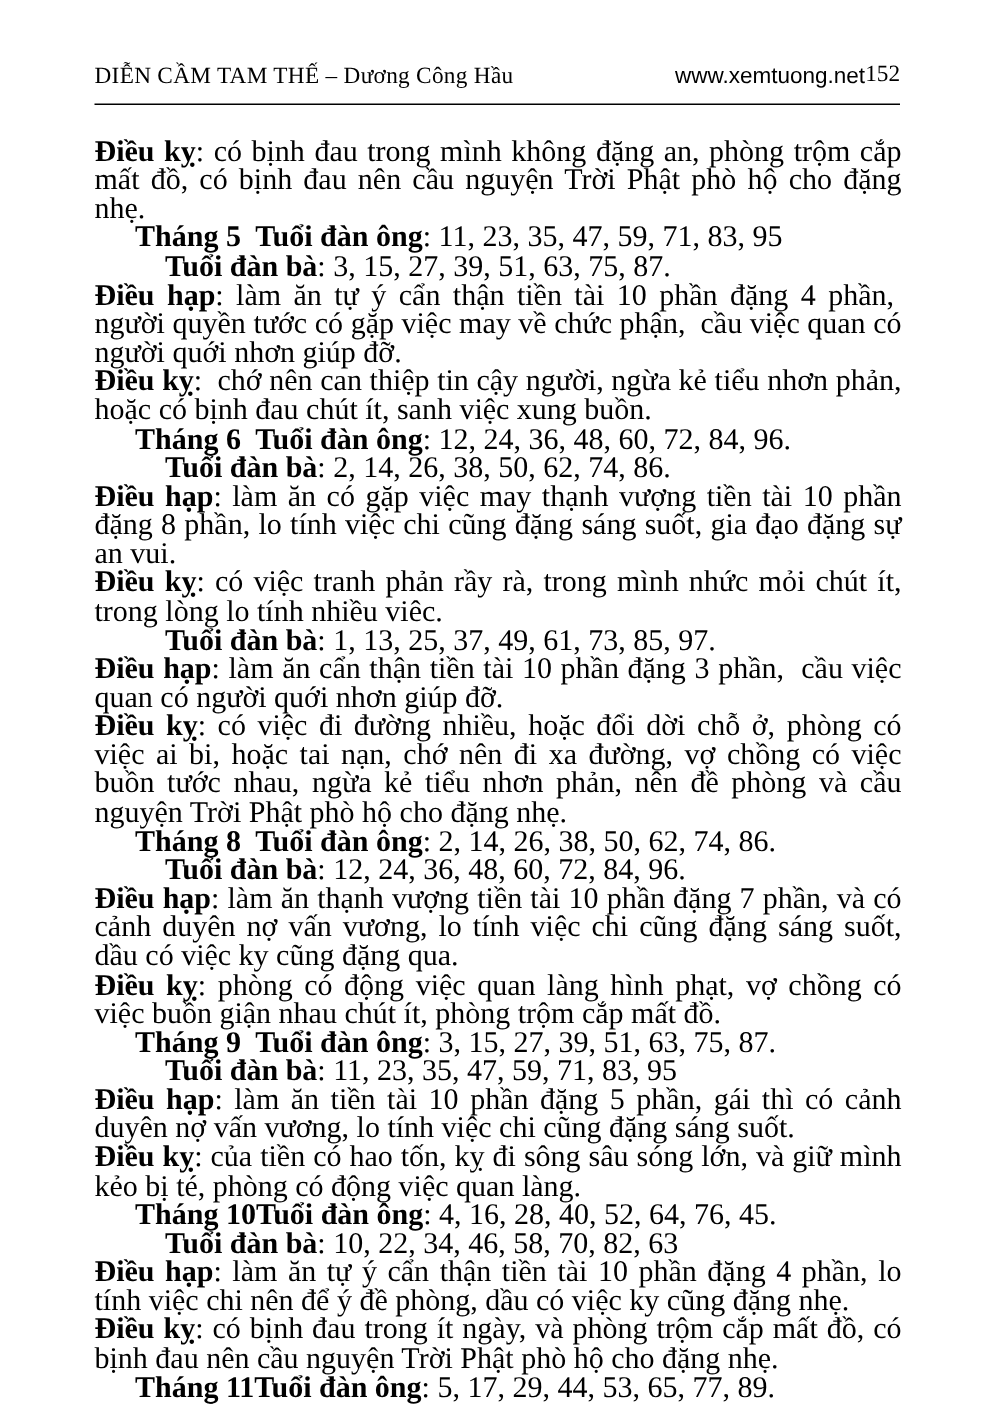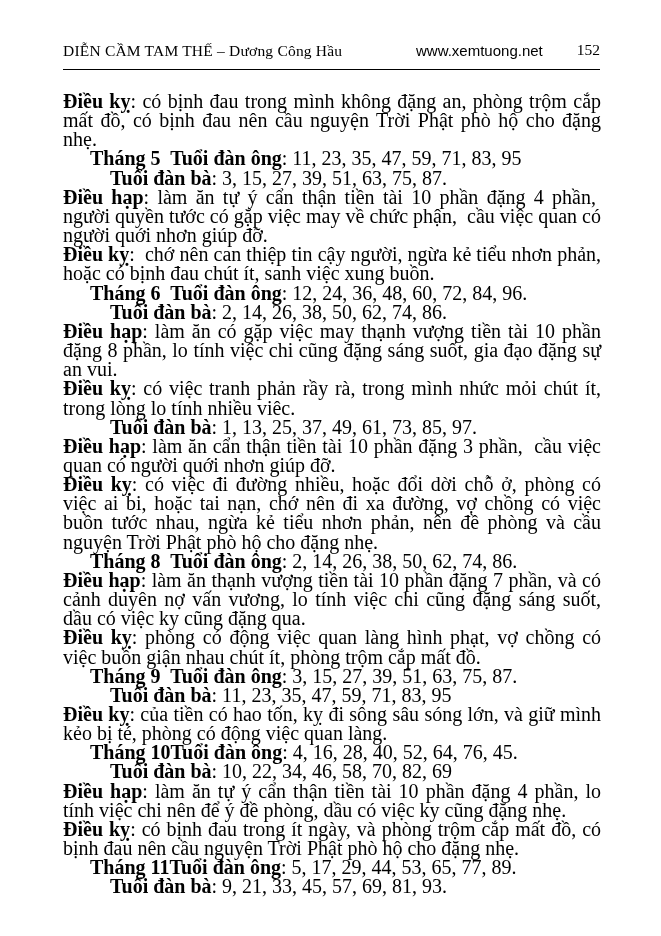--- a/index.html
+++ b/index.html
@@ -26,21 +26,20 @@
     align-items: baseline;
     font-size: 15.5px;
     white-space: nowrap;
   }
   .header-title {
     letter-spacing: 0.2px;
   }
   .header-right {
     display: flex;
     align-items: center;
-    gap: 34px;
   }
   .header-site {
     font-family: "Liberation Sans", sans-serif;
     font-size: 15px;
   }
   .header-rule {
     position: absolute;
     top: 69px;
     left: 63px;
     width: 537px;
@@ -87,26 +86,28 @@
       <p class="para indent-0"><b>Điều hạp</b><span>: làm ăn tự ý cẩn thận tiền tài 10 phần đặng 4 phần,&nbsp; người quyền tước có gặp việc may về chức phận,&nbsp; cầu việc quan có người quới nhơn giúp đỡ.</span></p>
       <p class="para indent-0"><b>Điều kỵ</b><span>:&nbsp; chớ nên can thiệp tin cậy người, ngừa kẻ tiểu nhơn phản, hoặc có bịnh đau chút ít, sanh việc xung buồn.</span></p>
       <p class="para indent-1"><b>Tháng 6&nbsp; Tuổi đàn ông</b><span>: 12, 24, 36, 48, 60, 72, 84, 96.</span></p>
       <p class="para indent-2"><b>Tuổi đàn bà</b><span>: 2, 14, 26, 38, 50, 62, 74, 86.</span></p>
       <p class="para indent-0"><b>Điều hạp</b><span>: làm ăn có gặp việc may thạnh vượng tiền tài 10 phần đặng 8 phần, lo tính việc chi cũng đặng sáng suốt, gia đạo đặng sự an vui.</span></p>
       <p class="para indent-0"><b>Điều kỵ</b><span>: có việc tranh phản rầy rà, trong mình nhức mỏi chút ít, trong lòng lo tính nhiều viêc.</span></p>
       <p class="para indent-2"><b>Tuổi đàn bà</b><span>: 1, 13, 25, 37, 49, 61, 73, 85, 97.</span></p>
       <p class="para indent-0"><b>Điều hạp</b><span>: làm ăn cẩn thận tiền tài 10 phần đặng 3 phần,&nbsp; cầu việc quan có người quới nhơn giúp đỡ.</span></p>
       <p class="para indent-0"><b>Điều kỵ</b><span>: có việc đi đường nhiều, hoặc đổi dời chỗ ở, phòng có việc ai bi, hoặc tai nạn, chớ nên đi xa đường, vợ chồng có việc buồn tước nhau, ngừa kẻ tiểu nhơn phản, nên đề phòng và cầu nguyện Trời Phật phò hộ cho đặng nhẹ.</span></p>
       <p class="para indent-1"><b>Tháng 8&nbsp; Tuổi đàn ông</b><span>: 2, 14, 26, 38, 50, 62, 74, 86.</span></p>
+      <p class="para indent-2"><b>Tuổi đàn bà</b><span>: 12, 24, 36, 48, 60, 72, 84, 96.</span></p>
       <p class="para indent-0"><b>Điều hạp</b><span>: làm ăn thạnh vượng tiền tài 10 phần đặng 7 phần, và có cảnh duyên nợ vấn vương, lo tính việc chi cũng đặng sáng suốt, dầu có việc ky cũng đặng qua.</span></p>
       <p class="para indent-0"><b>Điều kỵ</b><span>: phòng có động việc quan làng hình phạt, vợ chồng có việc buồn giận nhau chút ít, phòng trộm cắp mất đồ.</span></p>
       <p class="para indent-1"><b>Tháng 9&nbsp; Tuổi đàn ông</b><span>: 3, 15, 27, 39, 51, 63, 75, 87.</span></p>
       <p class="para indent-2"><b>Tuổi đàn bà</b><span>: 11, 23, 35, 47, 59, 71, 83, 95</span></p>
+      <p class="para indent-0"><b>Điều hạp</b><span>: làm ăn tiền tài 10 phần đặng 5 phần, gái thì có cảnh duyên nợ vấn vương, lo tính việc chi cũng đặng sáng suốt.</span></p>
       <p class="para indent-0"><b>Điều kỵ</b><span>: của tiền có hao tốn, kỵ đi sông sâu sóng lớn, và giữ mình kẻo bị té, phòng có động việc quan làng.</span></p>
       <p class="para indent-1"><b>Tháng 10Tuổi đàn ông</b><span>: 4, 16, 28, 40, 52, 64, 76, 45.</span></p>
-      <p class="para indent-2"><b>Tuổi đàn bà</b><span>: 10, 22, 34, 46, 58, 70, 82, 69</span></p>
+      <p class="para indent-2"><b>Tuổi đàn bà</b><span>: 10, 22, 34, 46, 58, 70, 82, 63</span></p>
       <p class="para indent-0"><b>Điều hạp</b><span>: làm ăn tự ý cẩn thận tiền tài 10 phần đặng 4 phần, lo tính việc chi nên để ý đề phòng, dầu có việc ky cũng đặng nhẹ.</span></p>
       <p class="para indent-0"><b>Điều kỵ</b><span>: có bịnh đau trong ít ngày, và phòng trộm cắp mất đồ, có bịnh đau nên cầu nguyện Trời Phật phò hộ cho đặng nhẹ.</span></p>
       <p class="para indent-1"><b>Tháng 11Tuổi đàn ông</b><span>: 5, 17, 29, 44, 53, 65, 77, 89.</span></p>
       <p class="para indent-2"><b>Tuổi đàn bà</b><span>: 9, 21, 33, 45, 57, 69, 81, 93.</span></p>
     </div>
 
 </div>
 
 </body></html>

